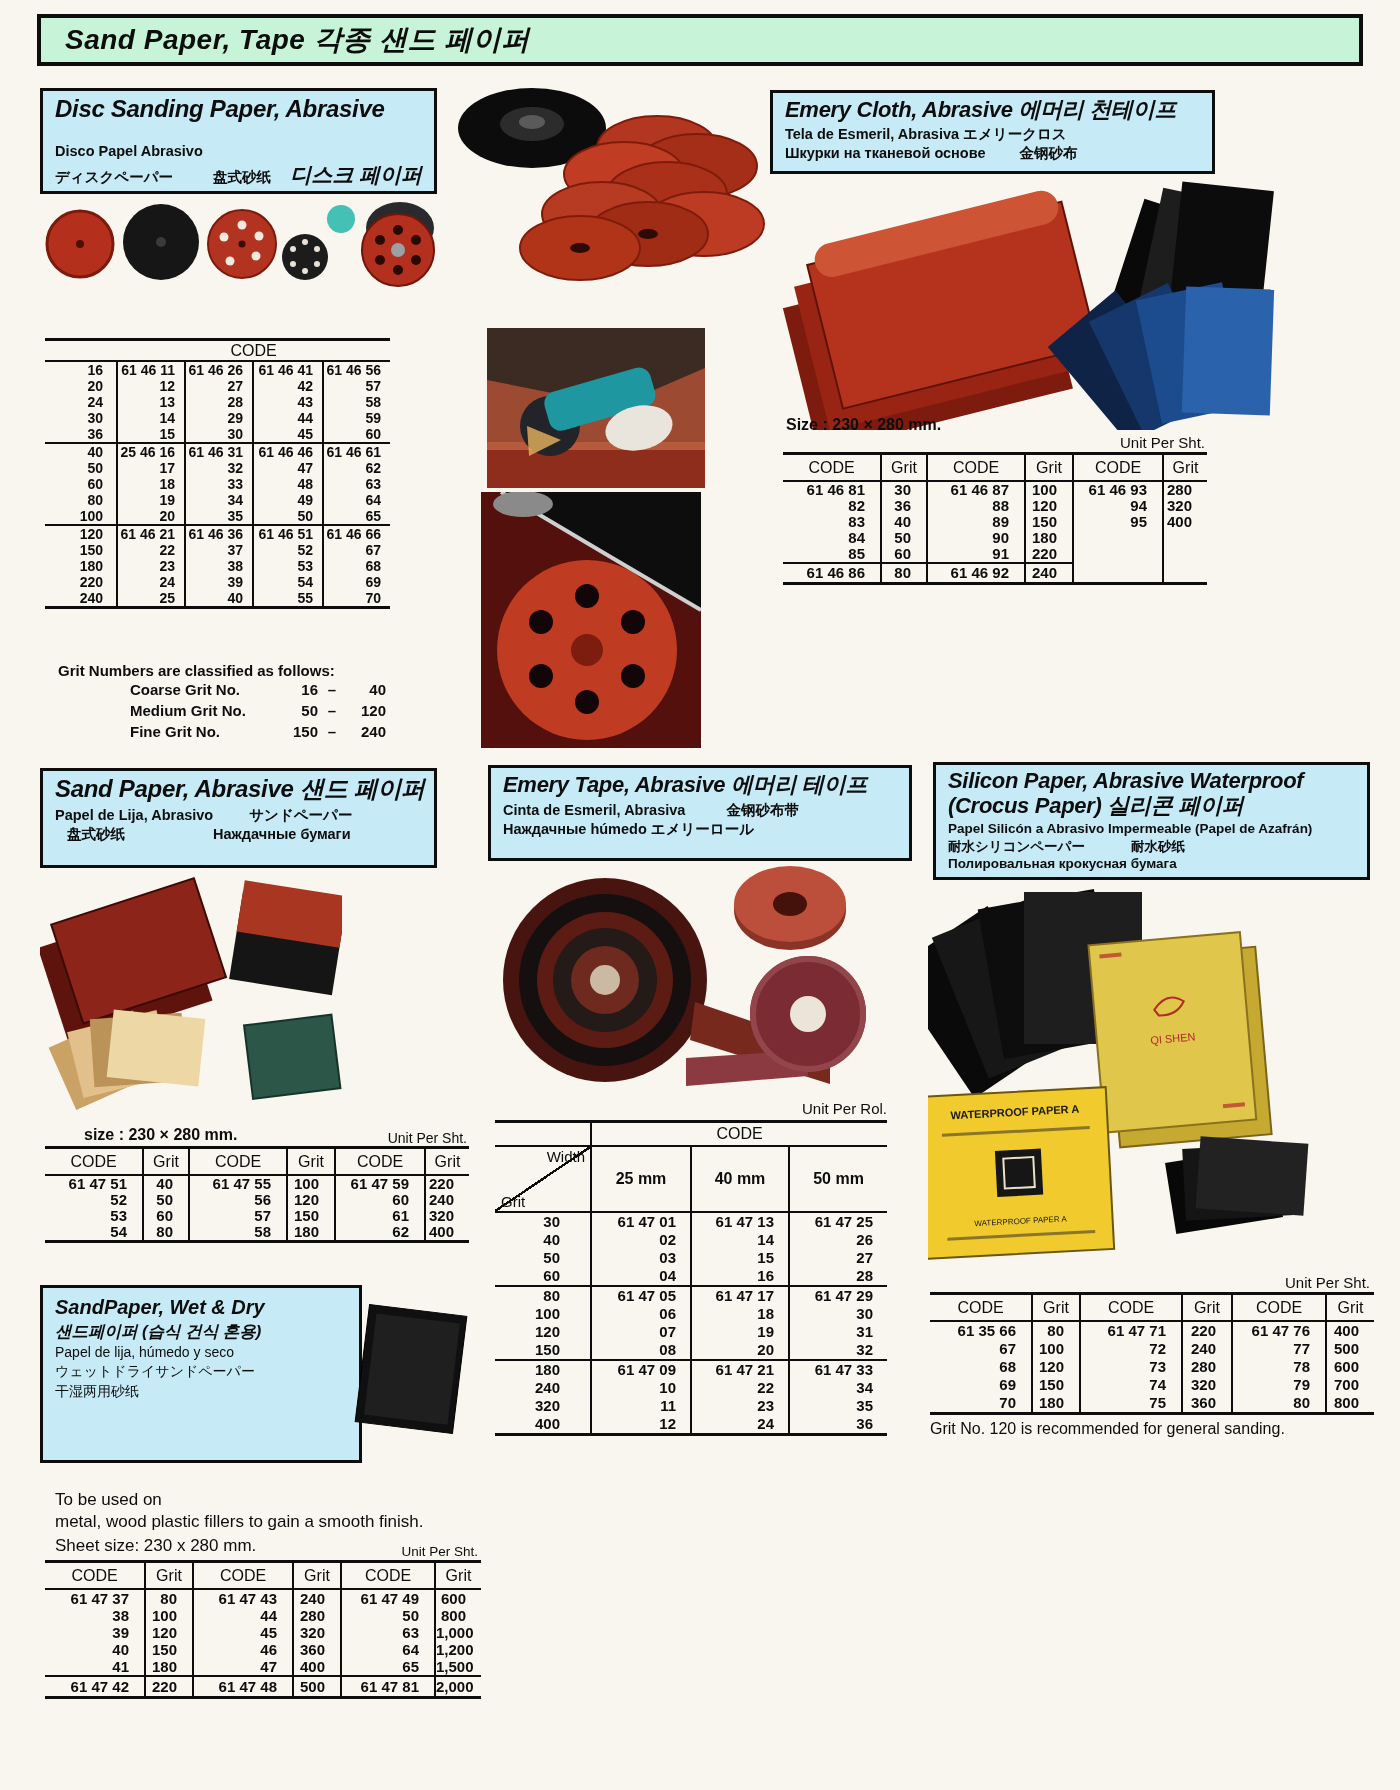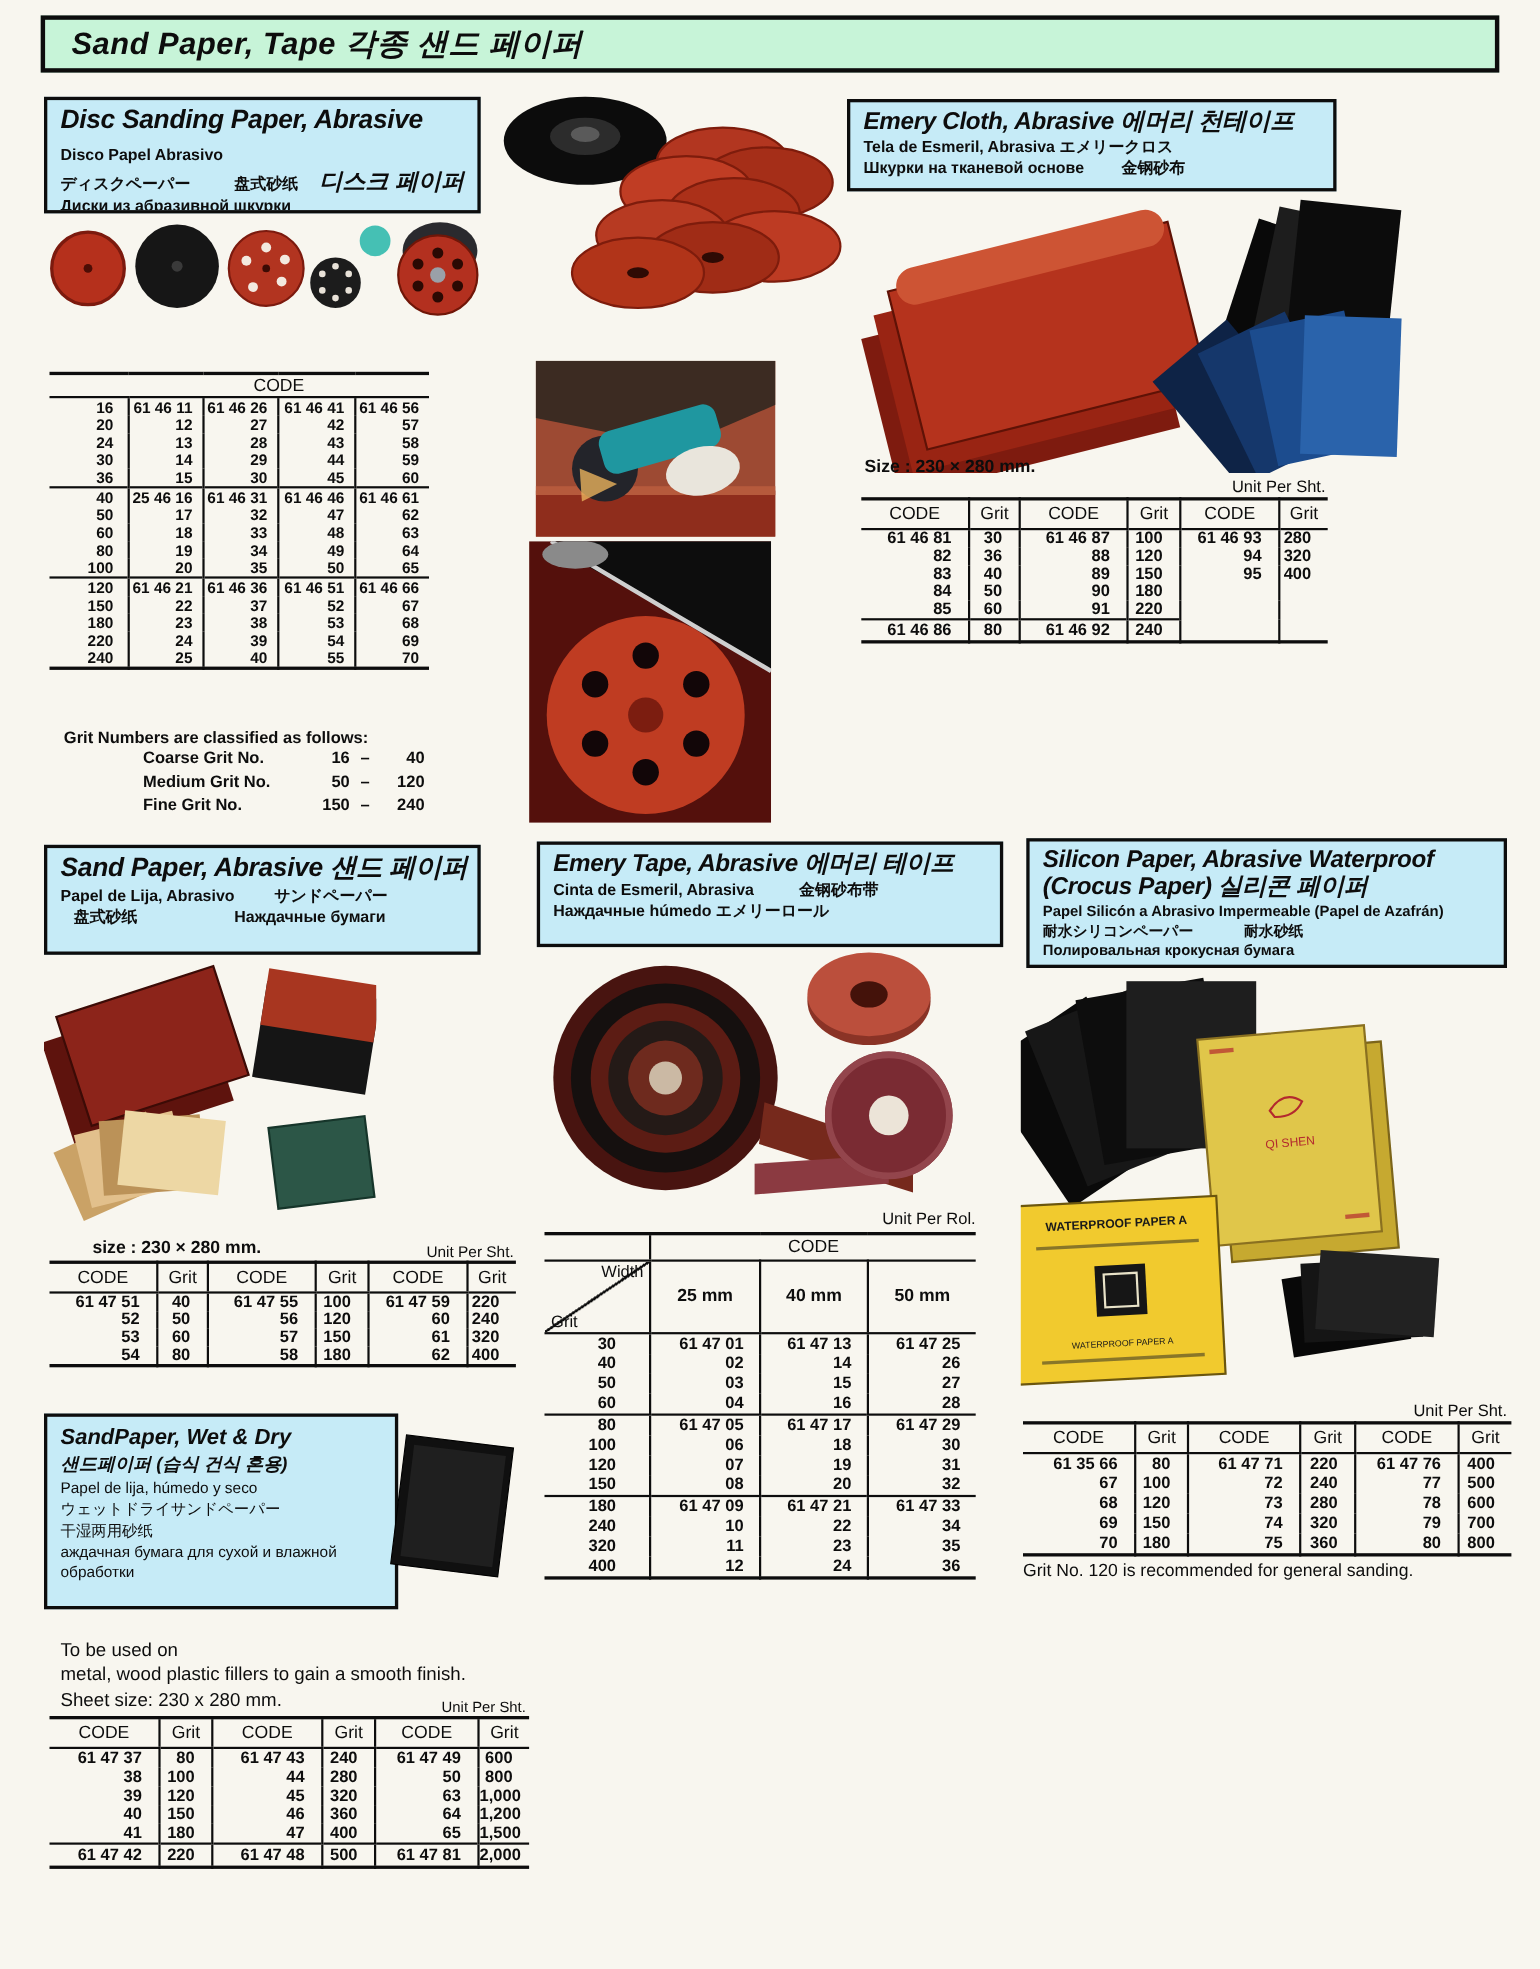--- a/index.html
+++ b/index.html
@@ -76,21 +76,21 @@
 <body>
 
 <div>
 
   <div class="banner" style="left:37px;top:14px;width:1326px;height:52px">
     <span class="banner-text">Sand Paper, Tape  각종 샌드 페이퍼</span>
   </div>
 
   <div class="hbox" style="left:40px;top:88px;width:397px;height:106px">
     <div class="title">Disc Sanding Paper, Abrasive</div>
-    <div class="sub" style="margin-top:9px">Disco Papel Abrasivo</div>
+    <div class="sub" style="margin-top:19px">Disco Papel Abrasivo</div>
     <div class="subrow">
       <span class="sub">ディスクペーパー</span>
       <span class="sub" style="margin-left:40px">盘式砂纸</span>
       <span class="ko-big">디스크 페이퍼</span>
     </div>
     <div class="sub">Диски из абразивной шкурки</div>
   </div>
 
   <div class="photo" style="left:38px;top:192px;width:402px;height:102px">
     <svg width="402" height="102" viewBox="0 0 402 102">
@@ -526,21 +526,20 @@
         </tr>
       </tbody>
   </table>
 
   <div class="hbox" style="left:40px;top:1285px;width:322px;height:178px;padding-top:7px">
     <div class="wd-title">SandPaper, Wet &amp; Dry</div>
     <div class="wd-ko">샌드페이퍼 (습식 건식 혼용)</div>
     <div class="wd-sub">Papel de lija, húmedo y seco</div>
     <div class="wd-sub">ウェットドライサンドペーパー</div>
     <div class="wd-sub">干湿两用砂纸</div>
-    <div class="wd-sub" style="white-space:normal;width:292px">аждачная бумага для сухой и влажной обработки</div>
   </div>
 
   <div class="photo" style="left:348px;top:1300px;width:128px;height:142px">
     <svg width="128" height="142" viewBox="0 0 128 142">
       <rect x="14" y="10" width="98" height="118" fill="#101010" stroke="#000" transform="rotate(7 63 69)"></rect>
       <rect x="22" y="18" width="84" height="102" fill="#1f1f1f" transform="rotate(7 63 69)"></rect>
     </svg>
   </div>
 
   <div class="note" style="left:55px;top:1490px;font-size:17px">To be used on</div>

